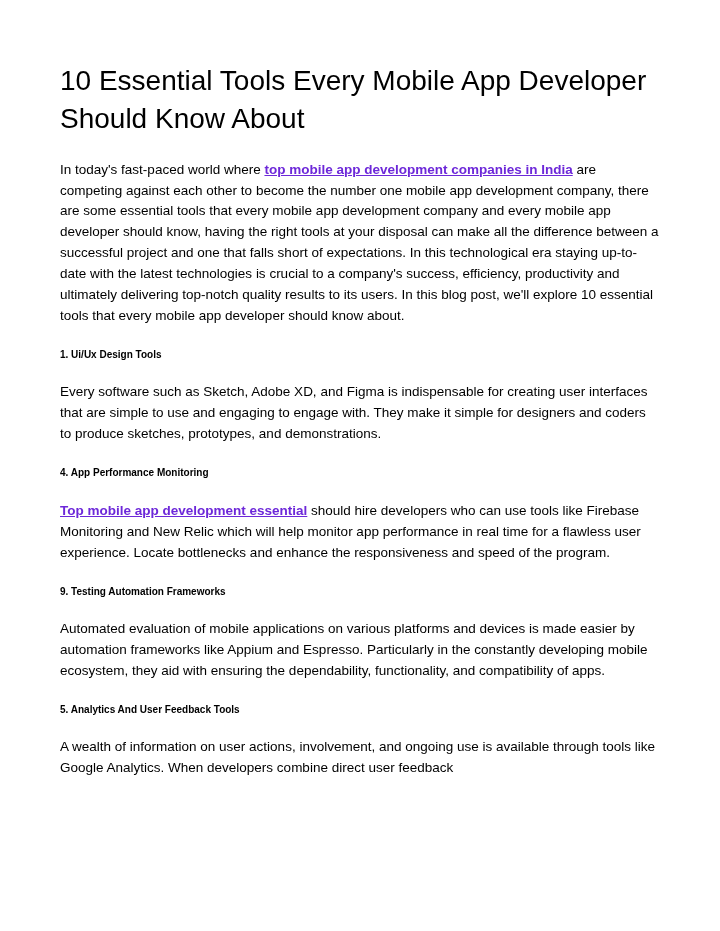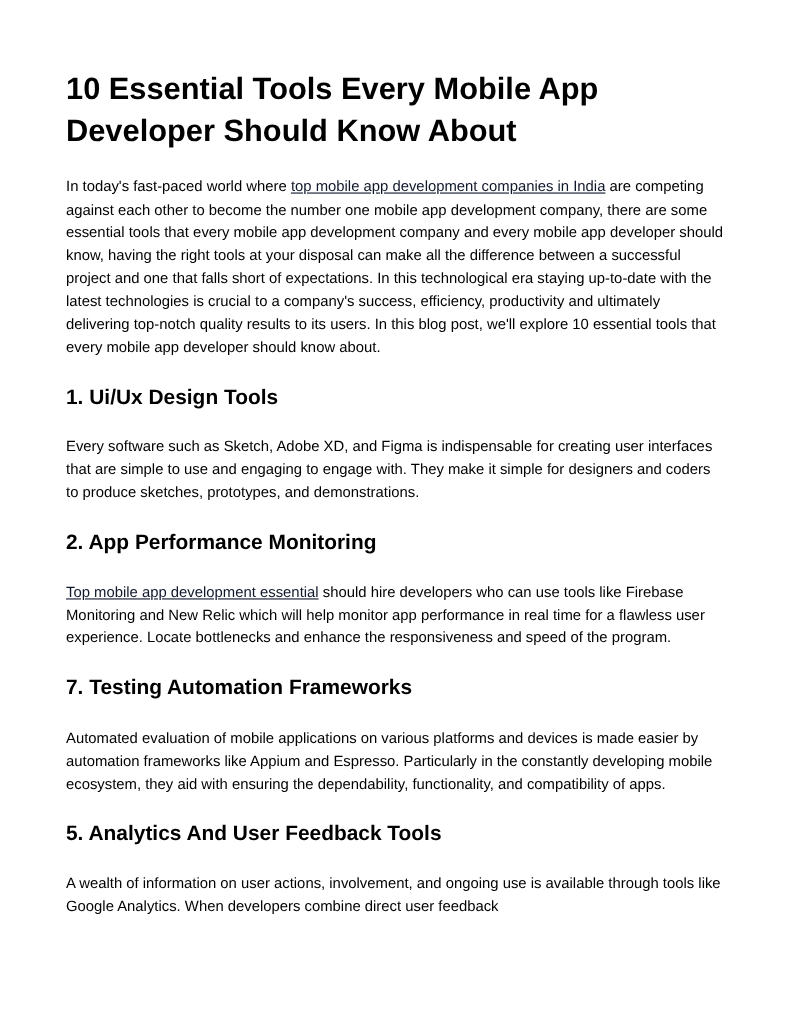--- a/index.html
+++ b/index.html
@@ -10,57 +10,57 @@
     body {
       font-family: Arial, Helvetica, sans-serif;
       background: #ffffff;
       width: 720px;
       height: 931px;
       padding: 62px 60px 40px 60px;
       color: #000000;
     }
     h1 {
       font-size: 28px;
-      font-weight: 700;
+      font-weight: 400;
       line-height: 1.35;
       margin-bottom: 22px;
       color: #000000;
     }
     p {
       font-size: 13.5px;
       line-height: 1.55;
       margin-bottom: 20px;
       color: #000000;
     }
     .section-heading {
-      font-size: 19px;
+      font-size: 10px;
       font-weight: 700;
       margin-bottom: 20px;
       color: #000000;
     }
     .link {
-      color: #0f172a;
+      color: #6d28d9;
       text-decoration: underline;
-      font-weight: 400;
+      font-weight: 700;
     }
   </style>
 </head>
 <body>
 
 <h1>10 Essential Tools Every Mobile App Developer Should Know About</h1>
 
 <p>
   <span>In today's fast-paced world where </span><a class="link">top mobile app development companies in India</a><span> are competing against each other to become the number one mobile app development company, there are some essential tools that every mobile app development company and every mobile app developer should know, having the right tools at your disposal can make all the difference between a successful project and one that falls short of expectations. In this technological era staying up-to-date with the latest technologies is crucial to a company's success, efficiency, productivity and ultimately delivering top-notch quality results to its users. In this blog post, we'll explore 10 essential tools that every mobile app developer should know about.</span>
 </p>
 
 <p class="section-heading">1. Ui/Ux Design Tools</p>
 <p>Every software such as Sketch, Adobe XD, and Figma is indispensable for creating user interfaces that are simple to use and engaging to engage with. They make it simple for designers and coders to produce sketches, prototypes, and demonstrations.</p>
 
-<p class="section-heading">2. App Performance Monitoring</p>
+<p class="section-heading">4. App Performance Monitoring</p>
 <p>
   <a class="link">Top mobile app development essential</a><span> should hire developers who can use tools like Firebase Monitoring and New Relic which will help monitor app performance in real time for a flawless user experience. Locate bottlenecks and enhance the responsiveness and speed of the program.</span>
 </p>
 
-<p class="section-heading">7. Testing Automation Frameworks</p>
+<p class="section-heading">9. Testing Automation Frameworks</p>
 <p>Automated evaluation of mobile applications on various platforms and devices is made easier by automation frameworks like Appium and Espresso. Particularly in the constantly developing mobile ecosystem, they aid with ensuring the dependability, functionality, and compatibility of apps.</p>
 
 <p class="section-heading">5. Analytics And User Feedback Tools</p>
 <p>A wealth of information on user actions, involvement, and ongoing use is available through tools like Google Analytics. When developers combine direct user feedback</p>
 
 </body></html>

